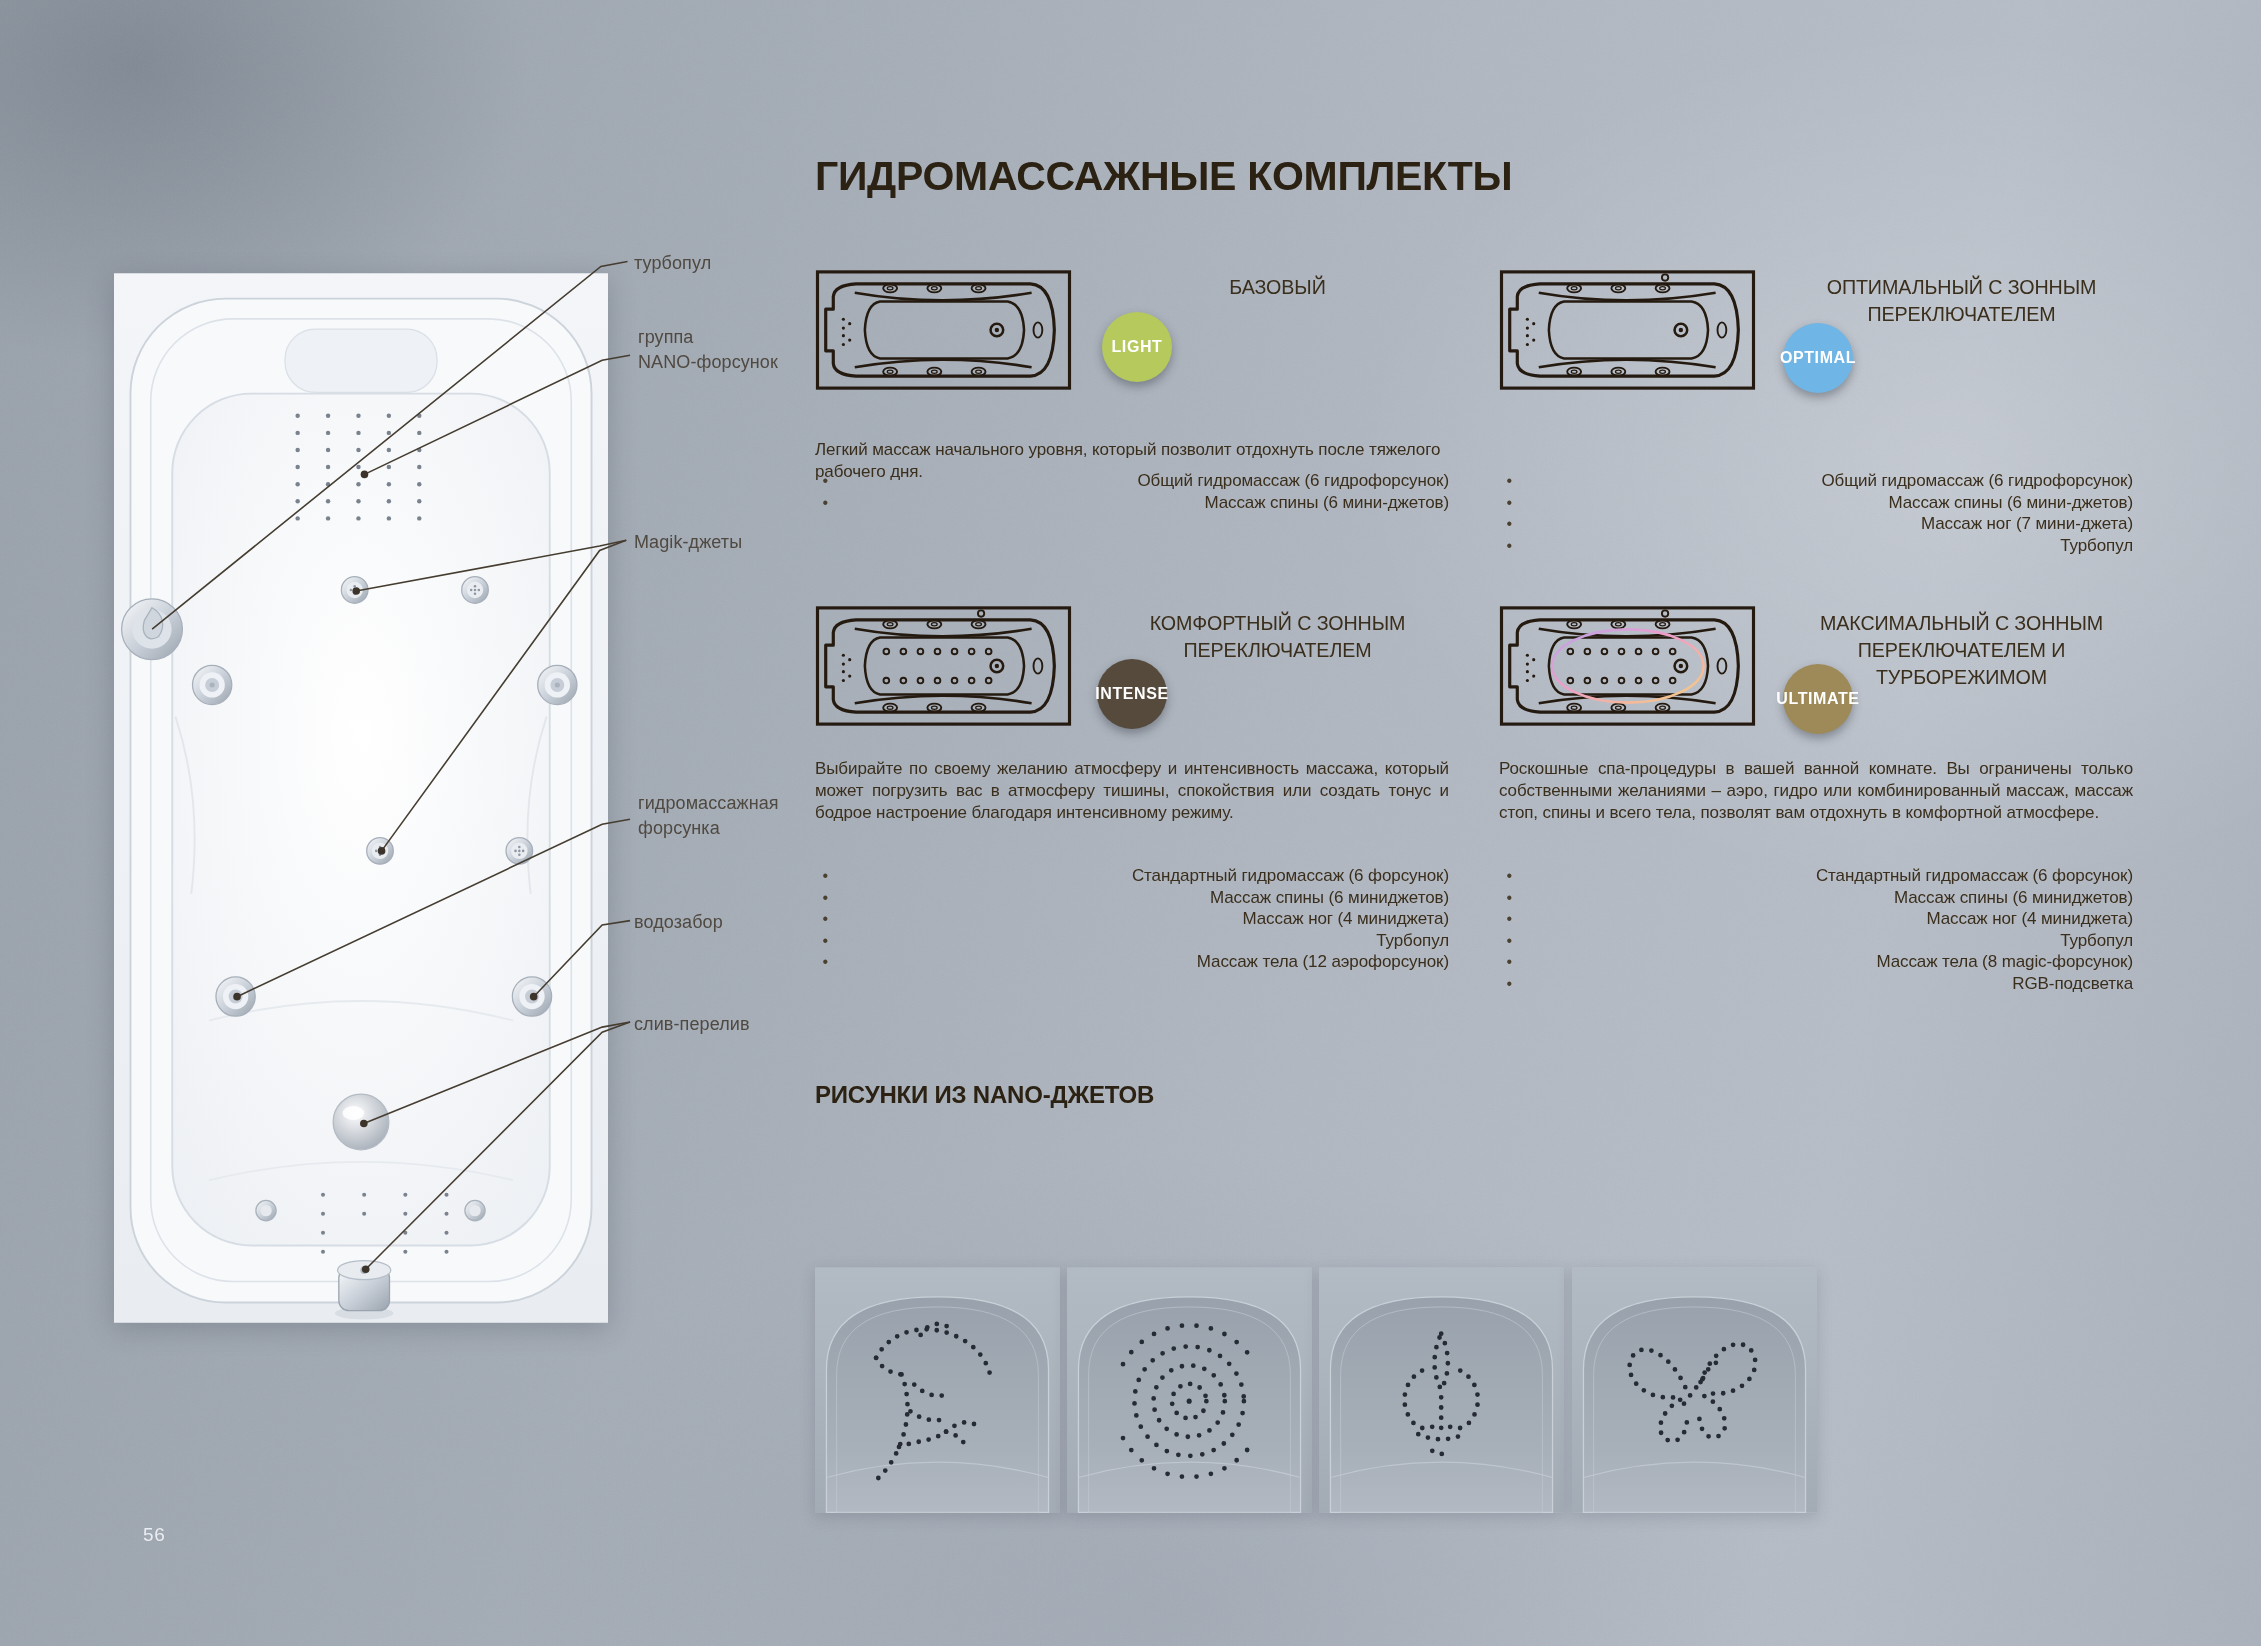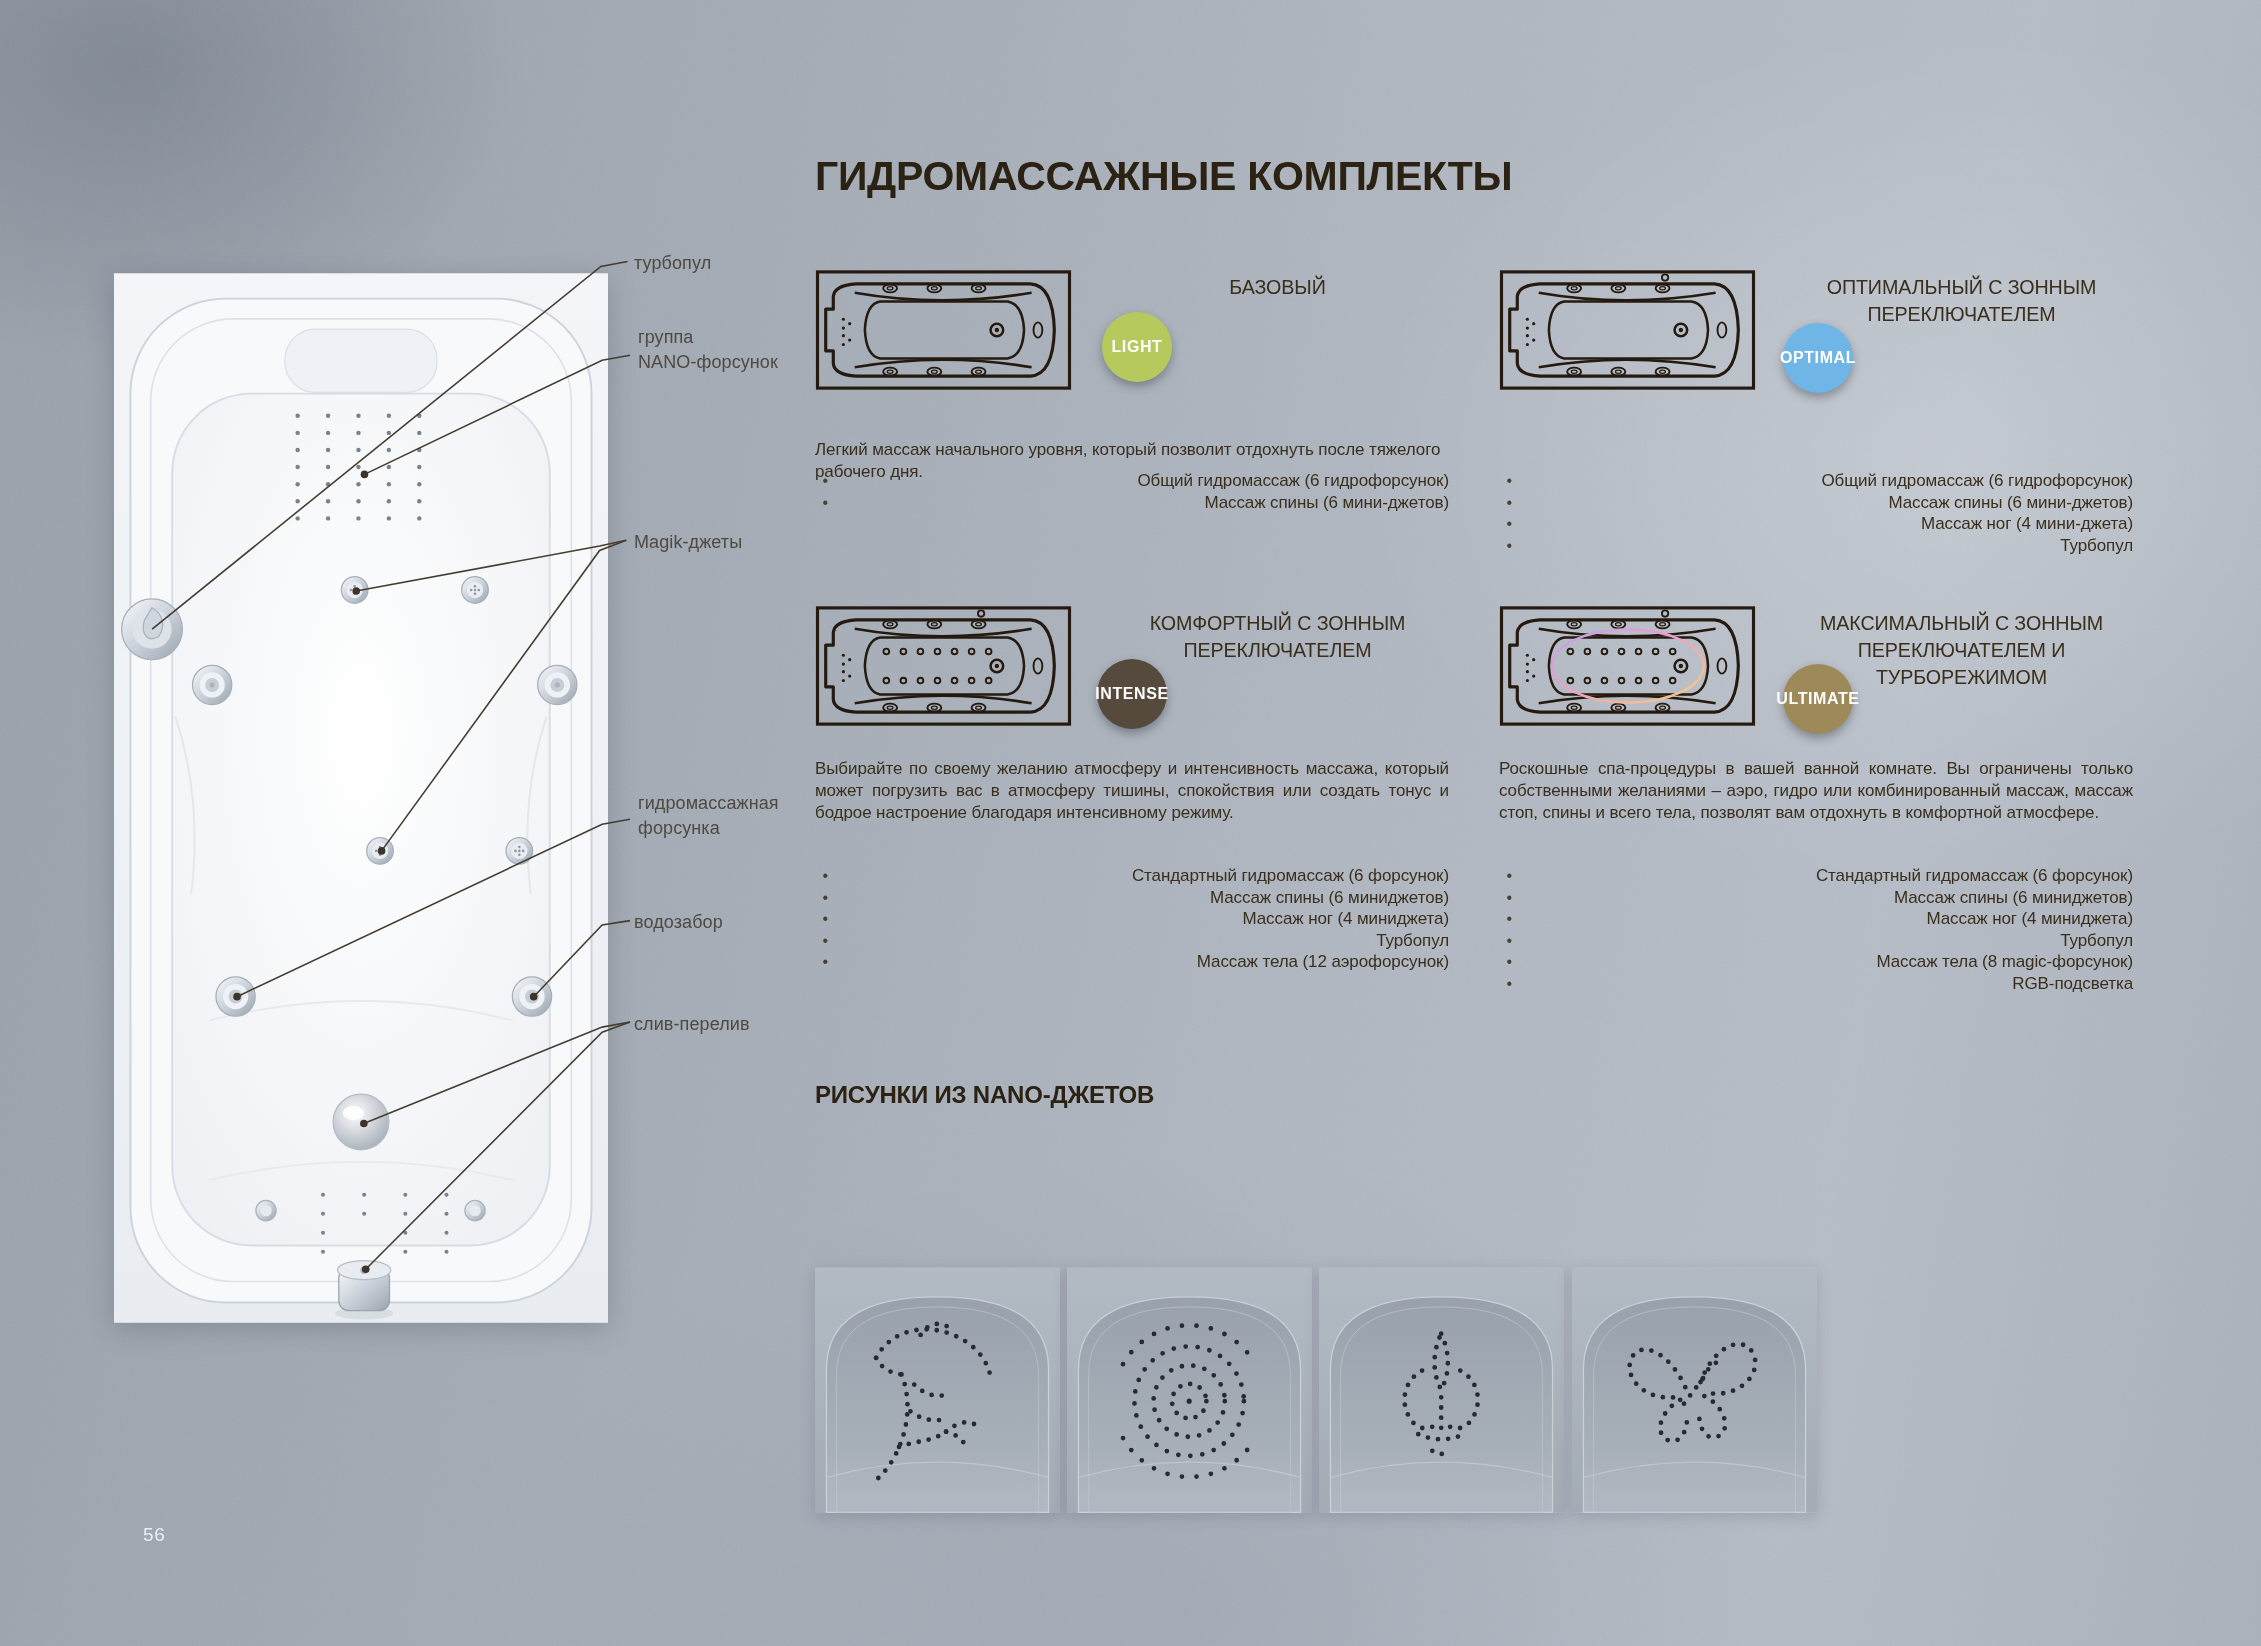--- a/index.html
+++ b/index.html
@@ -380,21 +380,21 @@
         <circle cx="44" cy="104" r="2.5" fill="#241a10"></circle>
         <circle cx="54" cy="111" r="2.5" fill="#241a10"></circle>
         <circle cx="44" cy="118" r="2.5" fill="#241a10"></circle>
         <circle cx="262" cy="12" r="5" fill="none" stroke="#241a10" stroke-width="3"></circle>
       </svg>
     <div class="kit-name">ОПТИМАЛЬНЫЙ С ЗОННЫМ ПЕРЕКЛЮЧАТЕЛЕМ</div>
     <div class="badge" style="left: 284px; top: 55px; background-color: rgb(111, 181, 229);">OPTIMAL</div>
     <ul class="features">
         <li>Общий гидромассаж (6 гидрофорсунок)</li>
         <li>Массаж спины (6 мини-джетов)</li>
-        <li>Массаж ног (4 мини-джета)</li>
+        <li>Массаж ног (7 мини-джета)</li>
         <li>Турбопул</li>
       </ul>
   </section>
 
   <section class="abs kit row2" style="left:815px;top:604px;height:412px">
     <svg class="kit-box kit-diagram" viewBox="0 0 405 190">
         <rect x="3" y="3" width="399" height="184" fill="none" stroke="#241a10" stroke-width="5"></rect>
         <path d="M64,22 L340,22 Q376,24 378,95 Q376,166 340,168 L64,168 Q30,166 28,148 L28,128 L16,128 L16,62 L28,62 L28,42 Q30,24 64,22 Z" fill="none" stroke="#241a10" stroke-width="5" stroke-linejoin="round"></path>
         <path d="M62,36 Q200,60 342,36" fill="none" stroke="#241a10" stroke-width="4"></path>
         <path d="M62,154 Q200,130 342,154" fill="none" stroke="#241a10" stroke-width="4"></path>

